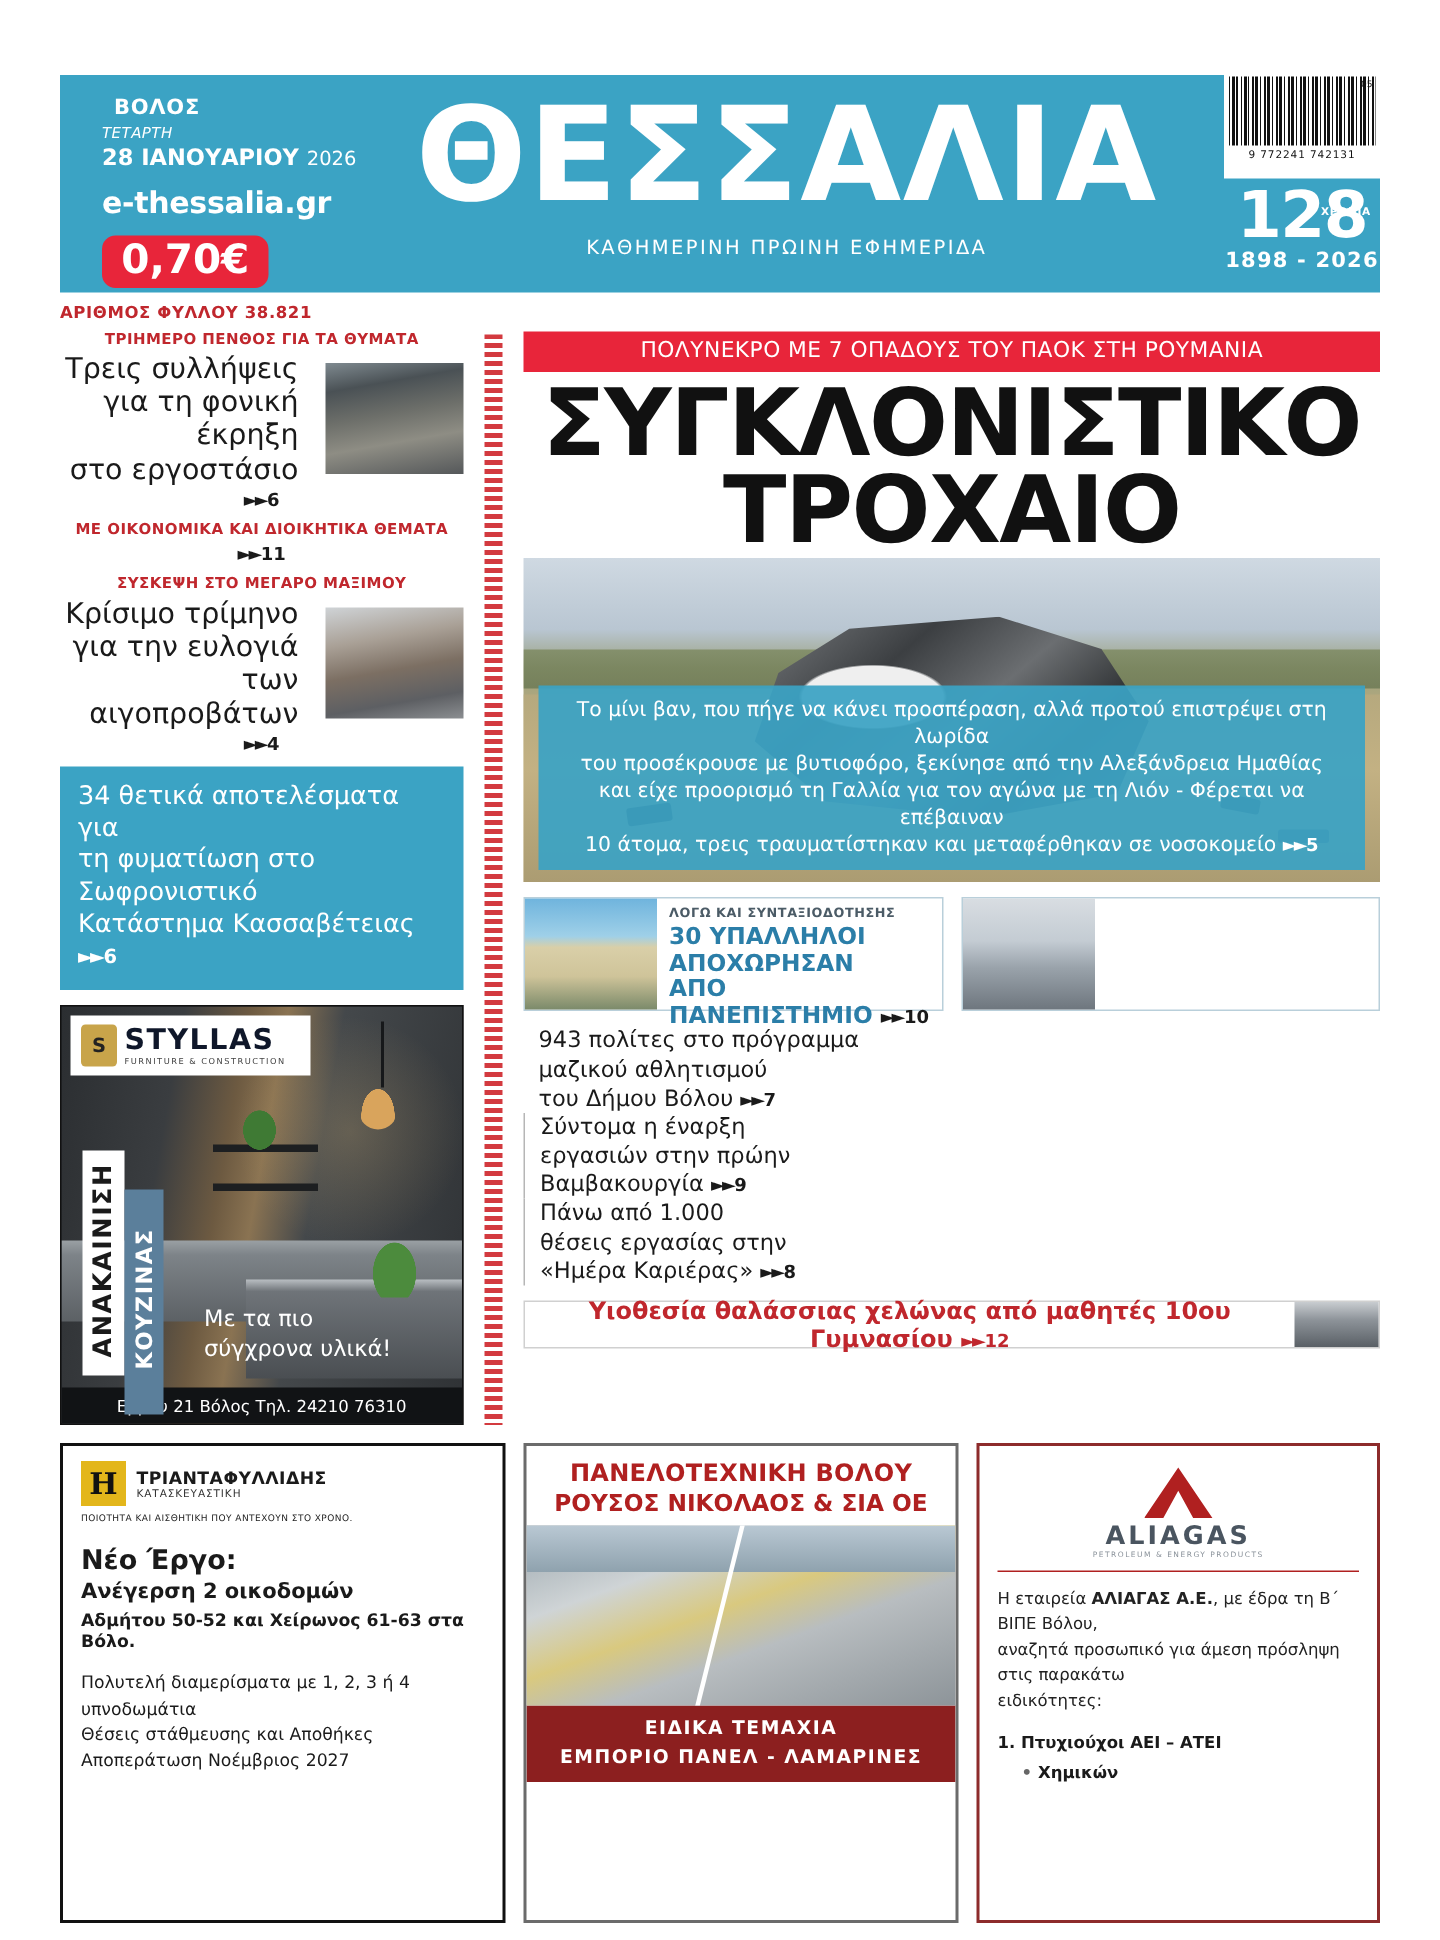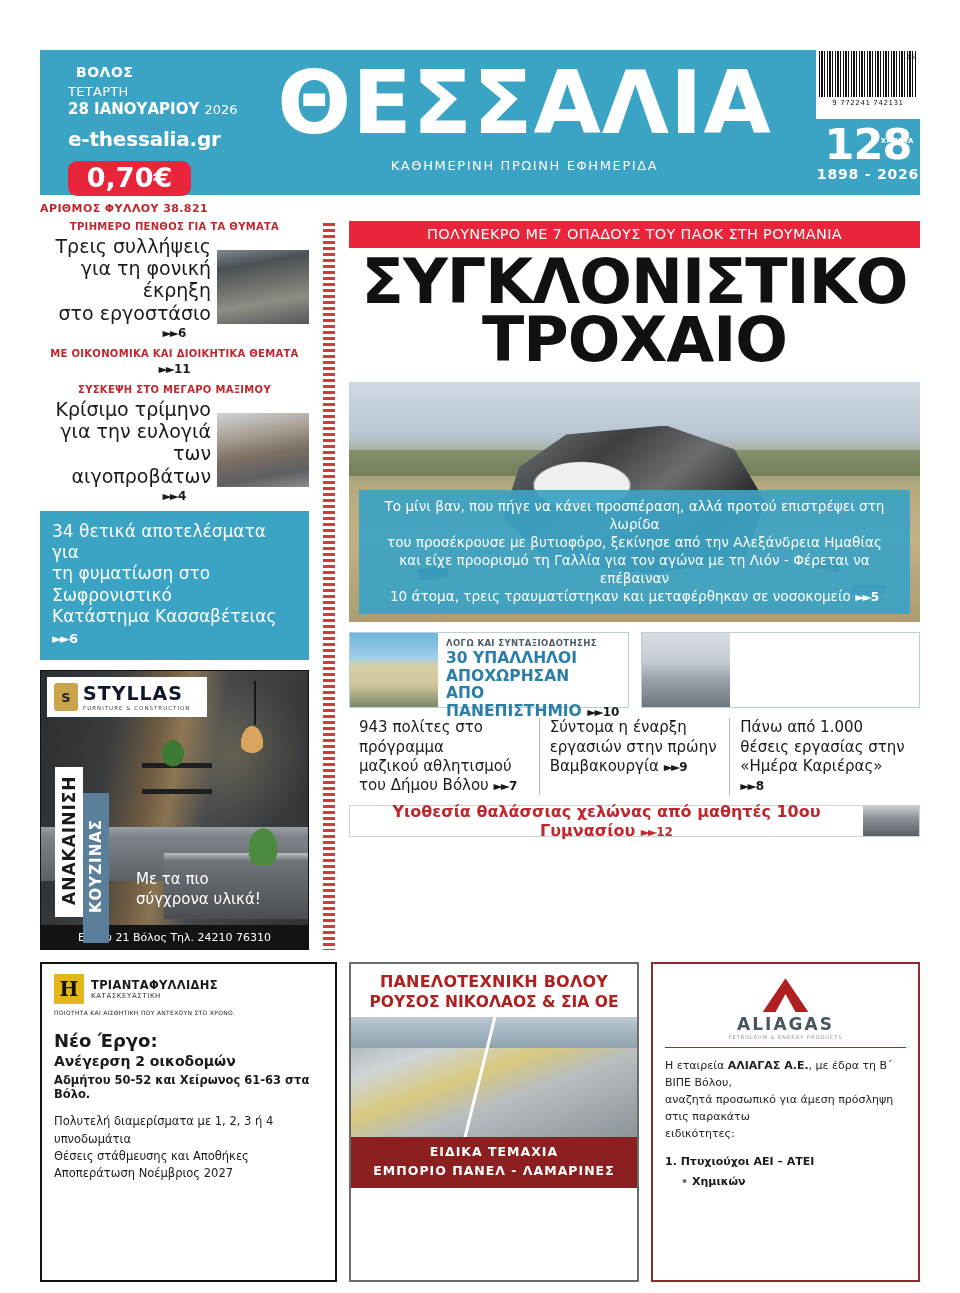--- a/index.html
+++ b/index.html
@@ -19,28 +19,28 @@
     background: #3ba3c4;
     display: flex;
     align-items: stretch;
     position: relative;
   }
   .mh-left {
     width: 215px; padding: 14px 0 0 28px;
     color: #ffffff; display: flex; flex-direction: column;
   }
   .mh-city { font-size: 14px; font-weight: bold; letter-spacing: .5px; padding-left:8px;}
-  .mh-day { font-size: 13px; letter-spacing: .3px; margin-top: 4px; }
+  .mh-day { font-size: 10px; letter-spacing: .3px; margin-top: 4px; font-style: italic; }
   .mh-date { font-size: 15px; font-weight: bold; margin-top: 1px; }
   .mh-date span { font-weight: normal; font-size: 13px; }
   .mh-site { font-size: 20px; font-weight: bold; margin-top: 9px; letter-spacing: -.2px; }
   .mh-price {
     margin-top: 10px; background: #e8253a; color: #fff;
     font-size: 27px; font-weight: bold; border-radius: 9px;
-    width: 123px; text-align: center; padding: 1px 0 3px;
+    width: 111px; text-align: center; padding: 1px 0 3px;
   }
   .mh-center { flex: 1; position: relative; }
   .mh-logo {
     position: absolute; left: 0; right: 14px; top: 10px;
     text-align: center; color: #ffffff;
     font-size: 87px; font-weight: bold; letter-spacing: 1px;
     line-height: 1; font-family: "DejaVu Sans", sans-serif;
   }
   .mh-sub {
     position: absolute; left: 0; right: 14px; top: 108px;
@@ -85,21 +85,21 @@
     margin: 2px 4px 0 0;
   }
   .col-right { flex: 1; padding-left: 10px; }
 
   
   .lstory { margin-bottom: 8px; }
   .lkicker {
     color: #c0272d; font-size: 10px; font-weight: bold;
     letter-spacing: .3px; text-align: center; margin-bottom: 3px;
   }
-  .lbody { display: flex; align-items: flex-end; gap: 6px; }
+  .lbody { display: flex; align-items: center; gap: 18px; }
   .lhead {
     flex: 1; font-size: 19px; line-height: 1.17;
     text-align: right; color: #1a1a1a; font-weight: 400;
   }
   .lthumb { width: 92px; height: 74px; flex-shrink: 0; overflow: hidden; }
   .arrow { letter-spacing: -2px; margin-right: 1px; }
   .lref-center { text-align: center; font-size: 12px; font-weight: bold; margin-top: 2px; }
 
   .bluebox {
     background: #3ba3c4; color: #ffffff;
@@ -181,21 +181,21 @@
     background: #e8253a; color: #ffffff; text-align: center;
     font-size: 14.5px; letter-spacing: .3px; padding: 5px 0 6px;
   }
   .lead-head {
     text-align: center; font-weight: bold; color: #111;
     font-size: 62px; line-height: .93; letter-spacing: -1px;
     margin-top: 5px;
   }
   .lead-head .l2 { font-size: 62px; }
   .lead-photo {
-    margin-top: 14px; height: 240px; position: relative; overflow: hidden;
+    margin-top: 4px; height: 216px; position: relative; overflow: hidden;
     background: linear-gradient(180deg,#cfd9e2 0%, #b9c6d2 22%, #9aa07e 34%, #b8ab7e 48%, #c9b98a 70%, #b9a97c 100%);
   }
   .lp-field { position:absolute; left:0; right:0; bottom:0; height:58%;
     background: linear-gradient(180deg, #b6a97e 0%, #c3b183 40%, #ab9c72 100%); }
   .lp-treeline { position:absolute; left:0; right:0; top:28%; height:26px;
     background: linear-gradient(180deg, #7e8a62 0%, #6d7a55 100%); opacity:.85;}
   .lp-wreck {
     position:absolute; left:27%; top:18%; width:46%; height:62%;
     background:
       radial-gradient(ellipse at 30% 40%, #efefef 0 18%, transparent 19%),
@@ -223,21 +223,21 @@
   .tb2-img { background: linear-gradient(180deg,#d8dde2 0%,#c4ccd3 38%, #9aa3ab 62%, #6e767e 100%); }
   .tb-txt { flex: 1; padding: 5px 6px 0 8px; }
   .tb-kicker { font-size: 8.5px; font-weight: bold; color: #4b5b66; letter-spacing: .4px; }
   .tb-head {
     font-size: 15.5px; font-weight: bold; color: #2b7ea8;
     line-height: 1.13; margin-top: 2px;
   }
   .tb-head .pg { color: #1a1a1a; font-size: 12px; }
 
   
-  .briefs { display: flex; margin-top: 10px; }
+  .briefs { display: flex; margin-top: 10px; flex-direction: column; }
   .brief { flex: 1; padding: 0 10px; font-size: 15px; line-height: 1.28; color:#1a1a1a;}
   .brief + .brief { border-left: 1px solid #b6b6b6; }
   .brief .pg { font-weight: bold; font-size: 12px; }
 
   
   .turtle {
     margin-top: 10px; border: 1px solid #d0d0d0;
     display: flex; align-items: center; height: 32px; background:#fff;
   }
   .turtle-txt {

